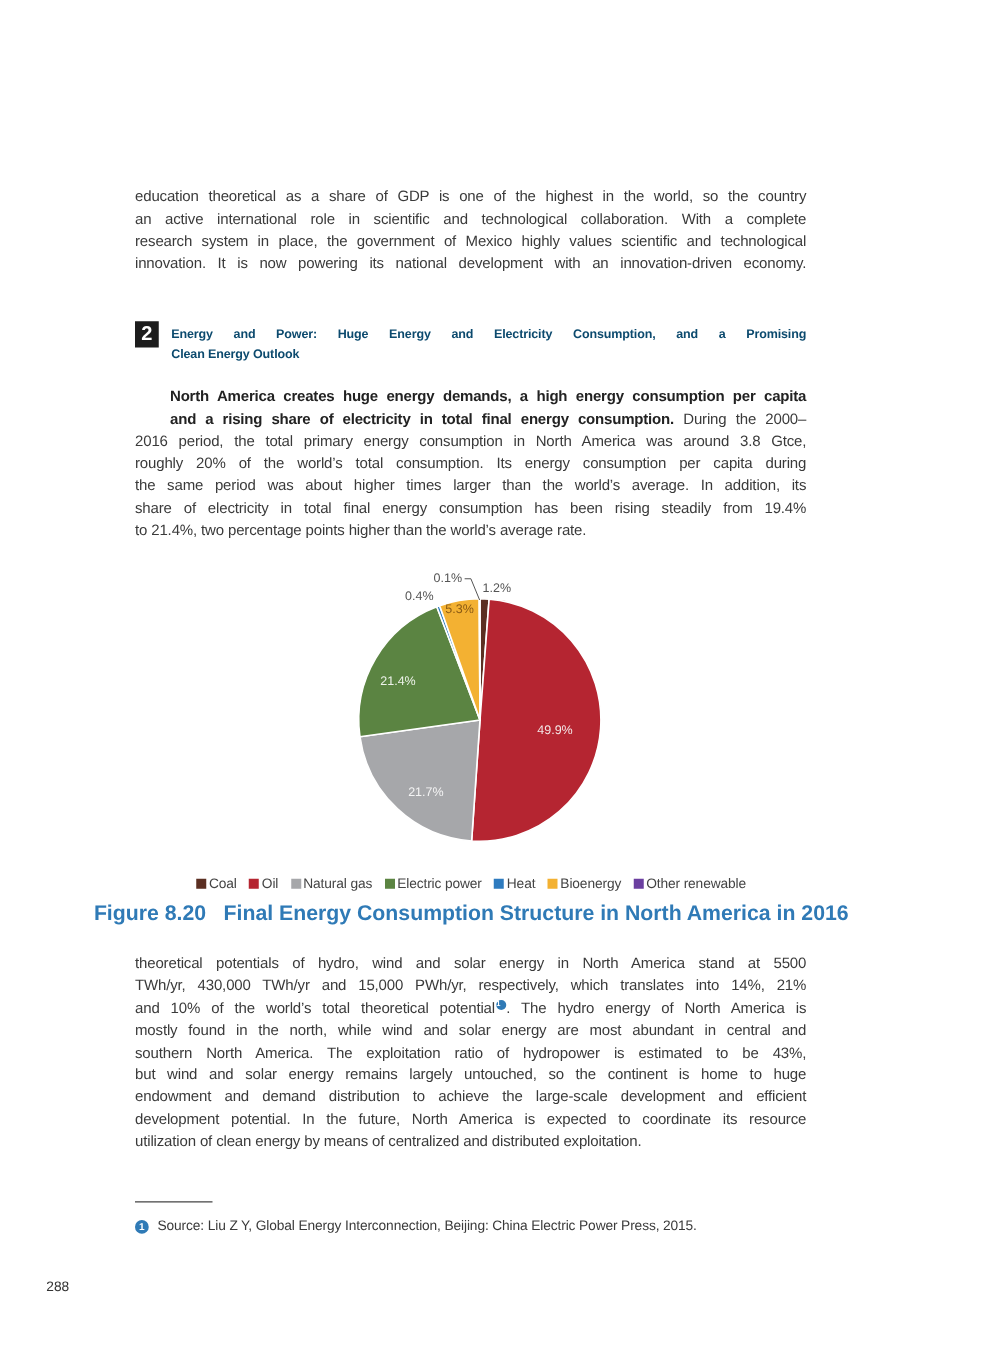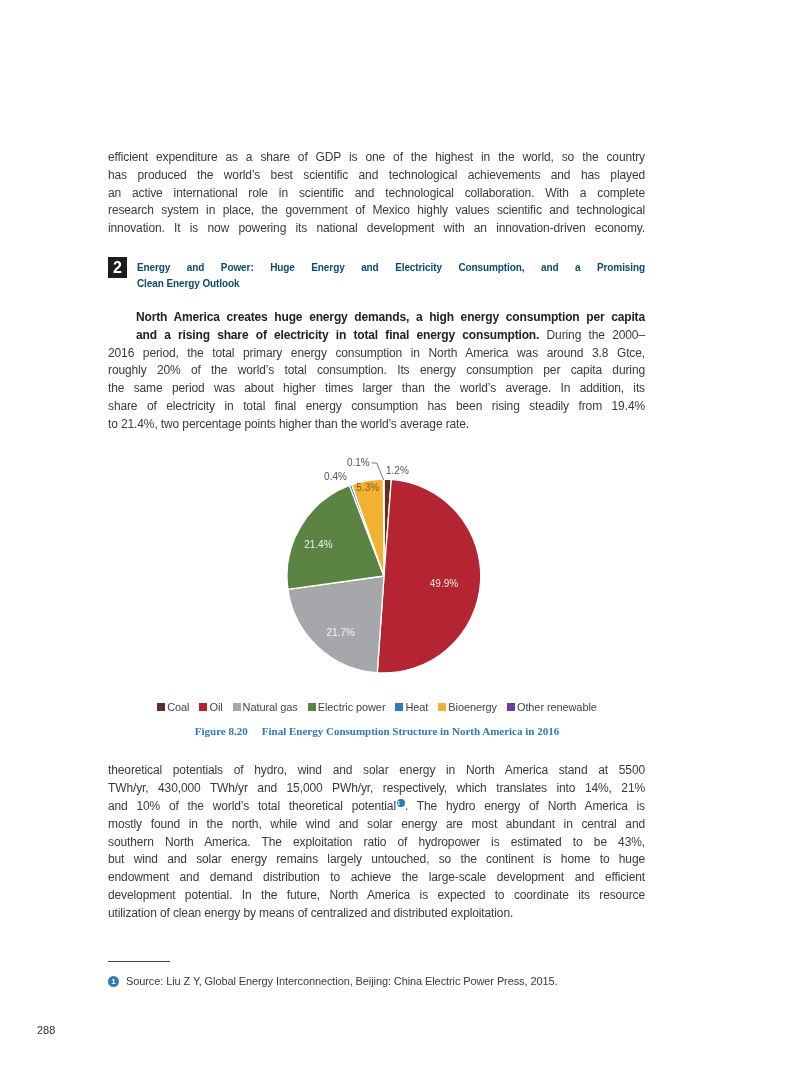--- a/index.html
+++ b/index.html
@@ -48,42 +48,41 @@
   .legend {
     position:absolute; left:0; top:699px; width:754px; height:14px;
     display:flex; justify-content:center; align-items:flex-end;
     font-size:11px; color:#444; letter-spacing:-0.1px;
   }
   .legend-item { display:flex; align-items:center; margin:0 5px; white-space:nowrap; }
   .swatch { width:8px; height:8px; margin-right:2px; display:inline-block; }
 
   .caption {
     position:absolute; left:0; top:724px; width:754px; text-align:center;
-    font-size:11px; font-weight:bold; color:#2f7ab6; line-height:14px;font-family:Liberation Serif, serif;
+    font-size:17px; font-weight:bold; color:#2f7ab6; line-height:14px;
   }
   .caption .cap-label { margin-right:14px; }
 
   .fn-rule { position:absolute; left:108px; top:961px; width:62px; height:1px; background:#444; }
   .footnote {
     position:absolute; left:108px; top:974px; height:14px;
     display:flex; align-items:center; font-size:11px; color:#3a3a3a; letter-spacing:-0.1px;
   }
   .fn-icon {
     display:inline-block; width:11px; height:11px; border-radius:50%;
     background:#2f7ab6; color:#fff; font-size:8px; font-weight:bold;
     line-height:11px; text-align:center; margin-right:7px; letter-spacing:0;
   }
   .page-num { position:absolute; left:37px; top:1024px; font-size:11px; color:#333; }
 </style>
 </head>
 <body>
 
 <div class="para" id="p-intro">
-  <div class="jl">efficient expenditure as a share of GDP is one of the highest in the world, so the country</div>
-  <div class="jl">has produced the world’s best scientific and technological achievements and has played</div>
+  <div class="jl">education theoretical as a share of GDP is one of the highest in the world, so the country</div>
   <div class="jl">an active international role in scientific and technological collaboration. With a complete</div>
   <div class="jl">research system in place, the government of Mexico highly values scientific and technological</div>
   <div class="jl">innovation. It is now powering its national development with an innovation-driven economy.</div>
 </div>
 
 <div class="sec-num">2</div>
 <div class="sec-title">
   <div class="jl">Energy and Power: Huge Energy and Electricity Consumption, and a Promising</div>
   <div class="jl last">Clean Energy Outlook</div>
 </div>

